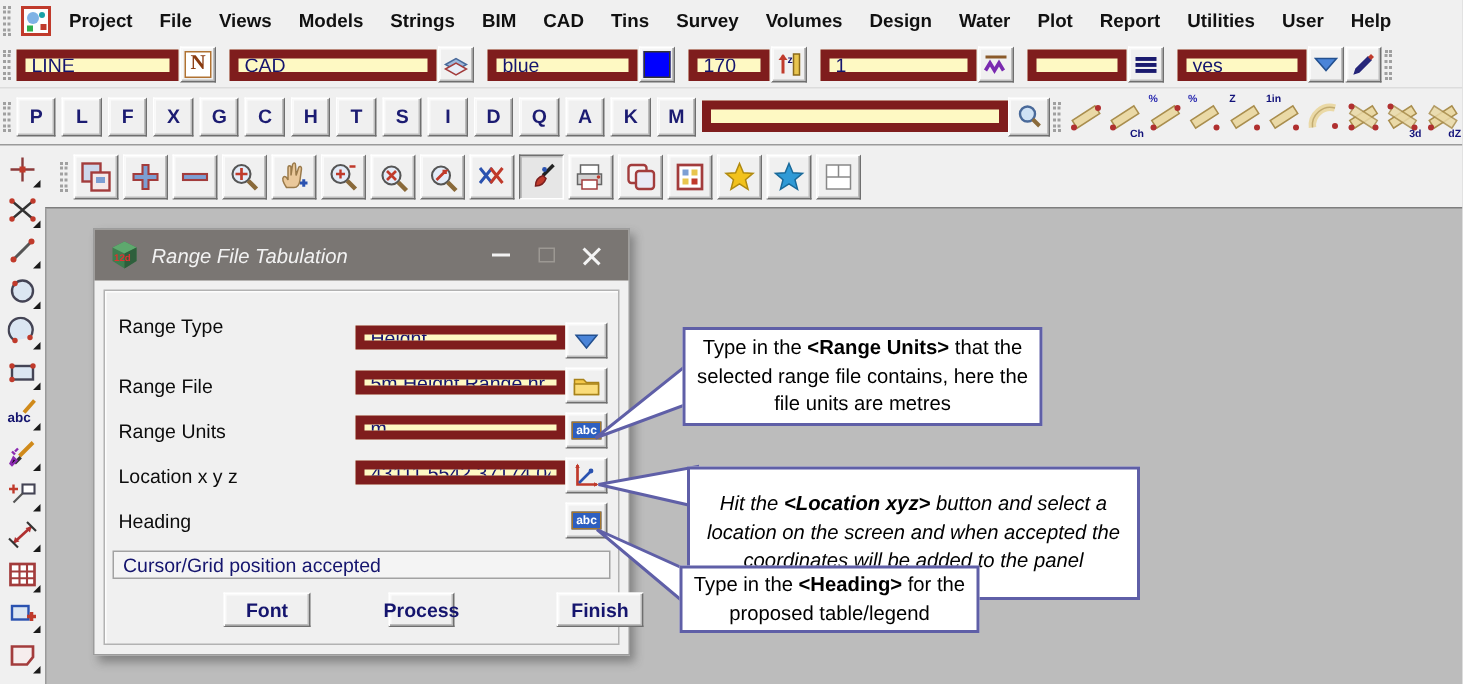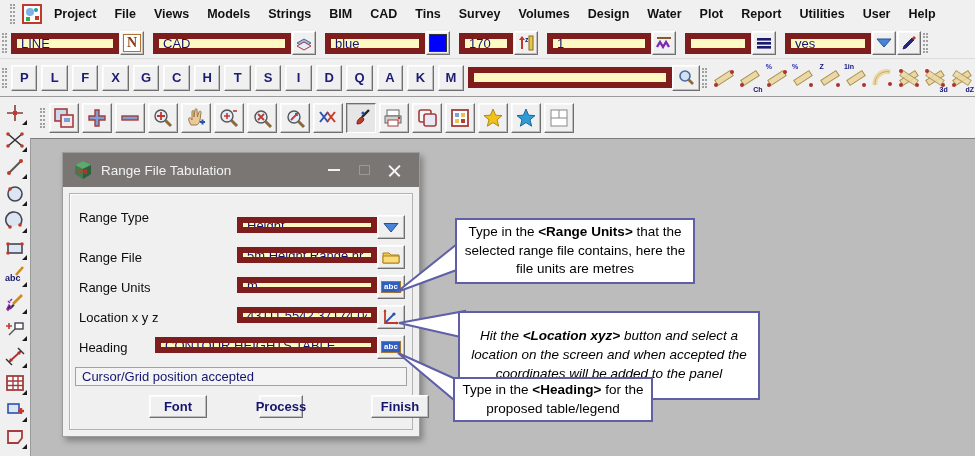--- a/index.html
+++ b/index.html
@@ -6,41 +6,41 @@
   body { font-family: "Liberation Sans", sans-serif; }
   #app { position: relative; width: 975px; height: 456px; background: #f0f0f0; overflow: hidden; font-family: "Liberation Sans", sans-serif; }
 
   .grip { width: 5px; align-self: center; height: 20px; margin: 0 4px 0 2px; border-left: 2px dotted #a0a0a0; border-right: 2px dotted #a0a0a0; }
   .btn3 { background: #f0f0f0; border: 1px solid; border-color: #ffffff #6f6f6f #6f6f6f #ffffff; box-shadow: inset -1px -1px 0 #bdbdbd, inset 1px 1px 0 #fafafa; display: flex; align-items: center; justify-content: center; }
   .pressed { border-color: #6f6f6f #ffffff #ffffff #6f6f6f; box-shadow: inset 1px 1px 0 #bdbdbd; background: #e6e6e6; }
   .flat { background: transparent; border: none; display: flex; align-items: center; justify-content: center; }
   .inp { border: 6px solid #7f1d1d; background: #fef9c3; color: #15156e; font-family: "Liberation Sans", sans-serif; font-size: 13px; padding: 0 4px; height: 21px; }
 
   .row { position: absolute; left: 0; right: 0; display: flex; align-items: center; }
-  #row1 { top: 0; height: 28px; margin-left: 8px; }
+  #row1 { top: 0; height: 28px; }
   .mi { font-size: 12.5px; font-weight: 700; color: #111; padding: 0 9px; white-space: nowrap; }
   #row2 { top: 28px; height: 30px; }
   .wbtn { width: 24px; height: 24px; margin-left: 1px; }
   .fgap { width: 9px; }
   #row3 { top: 58px; height: 38px; border-top: 1px solid #dcdcdc; }
   .snapb { width: 27px; height: 26px; margin-right: 4px; font-size: 13px; font-weight: 700; color: #1c1c72; }
   #row4 { top: 96px; height: 42px; border-top: 1px solid #9a9a9a; padding-left: 38px; }
   .tbtn { width: 30px; height: 30px; margin-right: 3px; }
   .mbtn { width: 27px; height: 32px; position: relative; }
   .mlabel { position: absolute; right: 1px; bottom: 1px; font-size: 7px; font-weight: 700; color: #12127a; }
 
   #sidebar { position: absolute; left: 0; top: 96px; bottom: 0; width: 30px; background: #f0f0f0; border-top: 1px solid #9a9a9a; z-index: 2; padding-top: 3px; }
   .sbtn { width: 26px; height: 26px; margin: 0 auto 1px auto; position: relative; display: flex; align-items: center; justify-content: center; }
   .sbtn::after { content: ""; position: absolute; right: 1px; bottom: 1px; width: 0; height: 0; border-left: 5px solid transparent; border-bottom: 5px solid #1a1a1a; }
 
   #canvas { position: absolute; left: 30px; top: 138px; right: 0; bottom: 0; background: #bcbcbc; border-top: 1px solid #7e7e7e; border-left: 1px solid #9a9a9a; z-index: 1; }
 
   #dialog { position: absolute; left: 62px; top: 152px; width: 358px; height: 285px; background: #f0f0f0; border: 1px solid #9c9c9c; box-shadow: 3px 4px 6px rgba(60,60,60,0.45); z-index: 3; }
   #titlebar { height: 34px; background: #7a7673; color: #f2f2f2; display: flex; align-items: center; padding: 0 10px; }
-  #dlg-title { font-size: 13.5px; margin-left: 8px; flex: 1; }
+  #dlg-title { font-size: 13.5px; margin-left: 8px; flex: 1; font-style: italic; }
   .tbctl { width: 30px; height: 24px; display: flex; align-items: center; justify-content: center; position: relative; }
   .minbar { width: 12px; height: 2px; background: #f2f2f2; }
   .maxbox { width: 11px; height: 10px; border: 1px solid #9c9893; }
   .closex { position: relative; width: 13px; height: 13px; }
   .closex::before, .closex::after { content: ""; position: absolute; left: -1px; top: 6px; width: 15px; height: 1.6px; background: #f4f4f4; }
   .closex::before { transform: rotate(45deg); } .closex::after { transform: rotate(-45deg); }
   #dframe { position: absolute; left: 6px; right: 6px; top: 40px; bottom: 6px; border: 1px solid #b2b2b2; box-shadow: inset 1px 1px 0 #fdfdfd; }
   .dlabel { position: absolute; left: 16px; font-size: 13px; color: #0d0d0d; }
   .dinp { position: absolute; left: 174px; width: 140px; height: 16px; }
   .dbtn { position: absolute; left: 314px; width: 28px; height: 24px; }
@@ -536,21 +536,20 @@
     <span class="btn3 dbtn" style="top:152px">
         <svg width="18" height="18" viewBox="0 0 18 18">
           <path d="M3 2v13h13" fill="none" stroke="#c03a2b" stroke-width="1.8"></path>
           <path d="M1.5 4L3 1l1.5 3zM14 13.5l3 1.5-3 1.5z" fill="#c03a2b"></path>
           <line x1="4" y1="14" x2="12" y2="6" stroke="#2a52b0" stroke-width="1.8"></line>
           <circle cx="12" cy="6" r="1.6" fill="#2a52b0"></circle>
         </svg>
       </span>
 
     <span class="dlabel" style="top:187px">Heading</span>
-    <input class="inp dinp" style="top: 184px; left: 92px; width: 222px;" value="CONTOUR HEIGHTS TABLE">
     <span class="btn3 dbtn" style="top:182px">
         <span class="abcchip">abc</span>
       </span>
 
     <div id="dstatus">Cursor/Grid position accepted</div>
 
     <button class="btn3 bbtn" style="left:38px;width:58px">Font</button>
     <button class="btn3 bbtn" style="left:148px;width:44px">Process</button>
     <button class="btn3 bbtn" style="left:260px;width:58px">Finish</button>
   </div>

